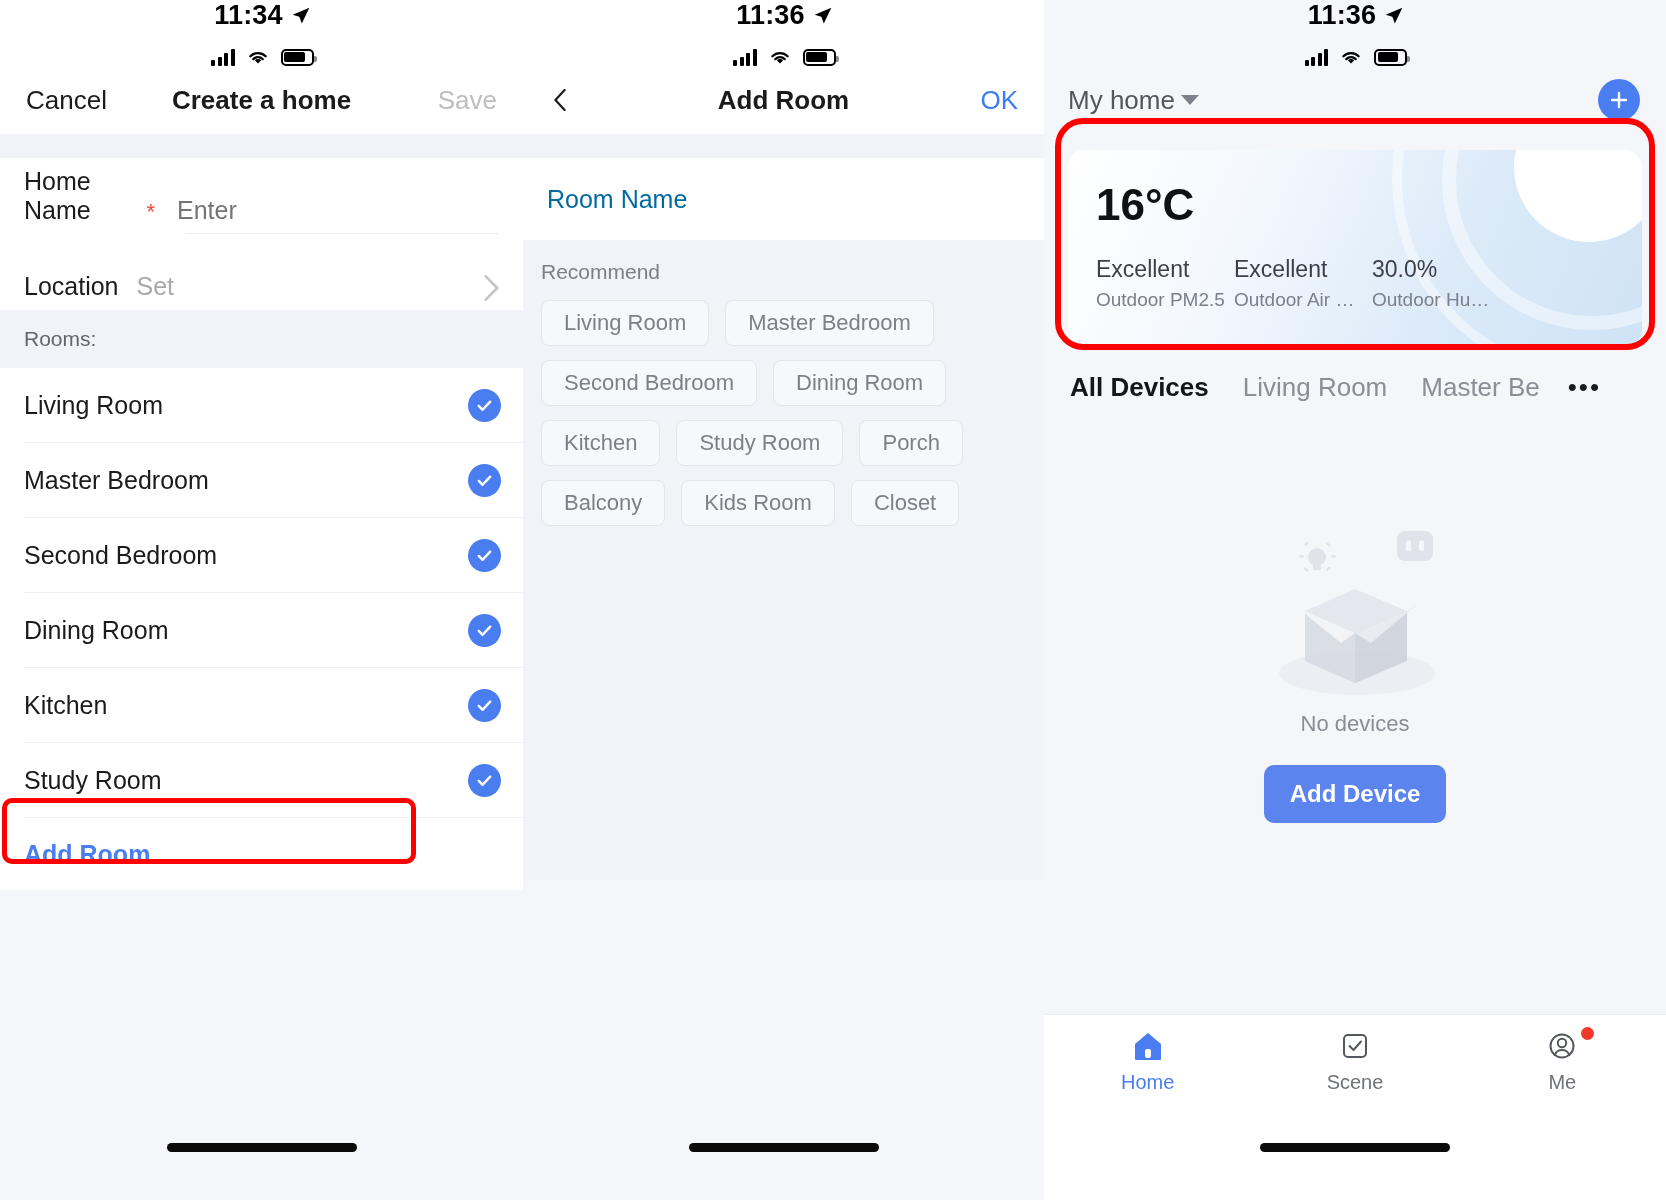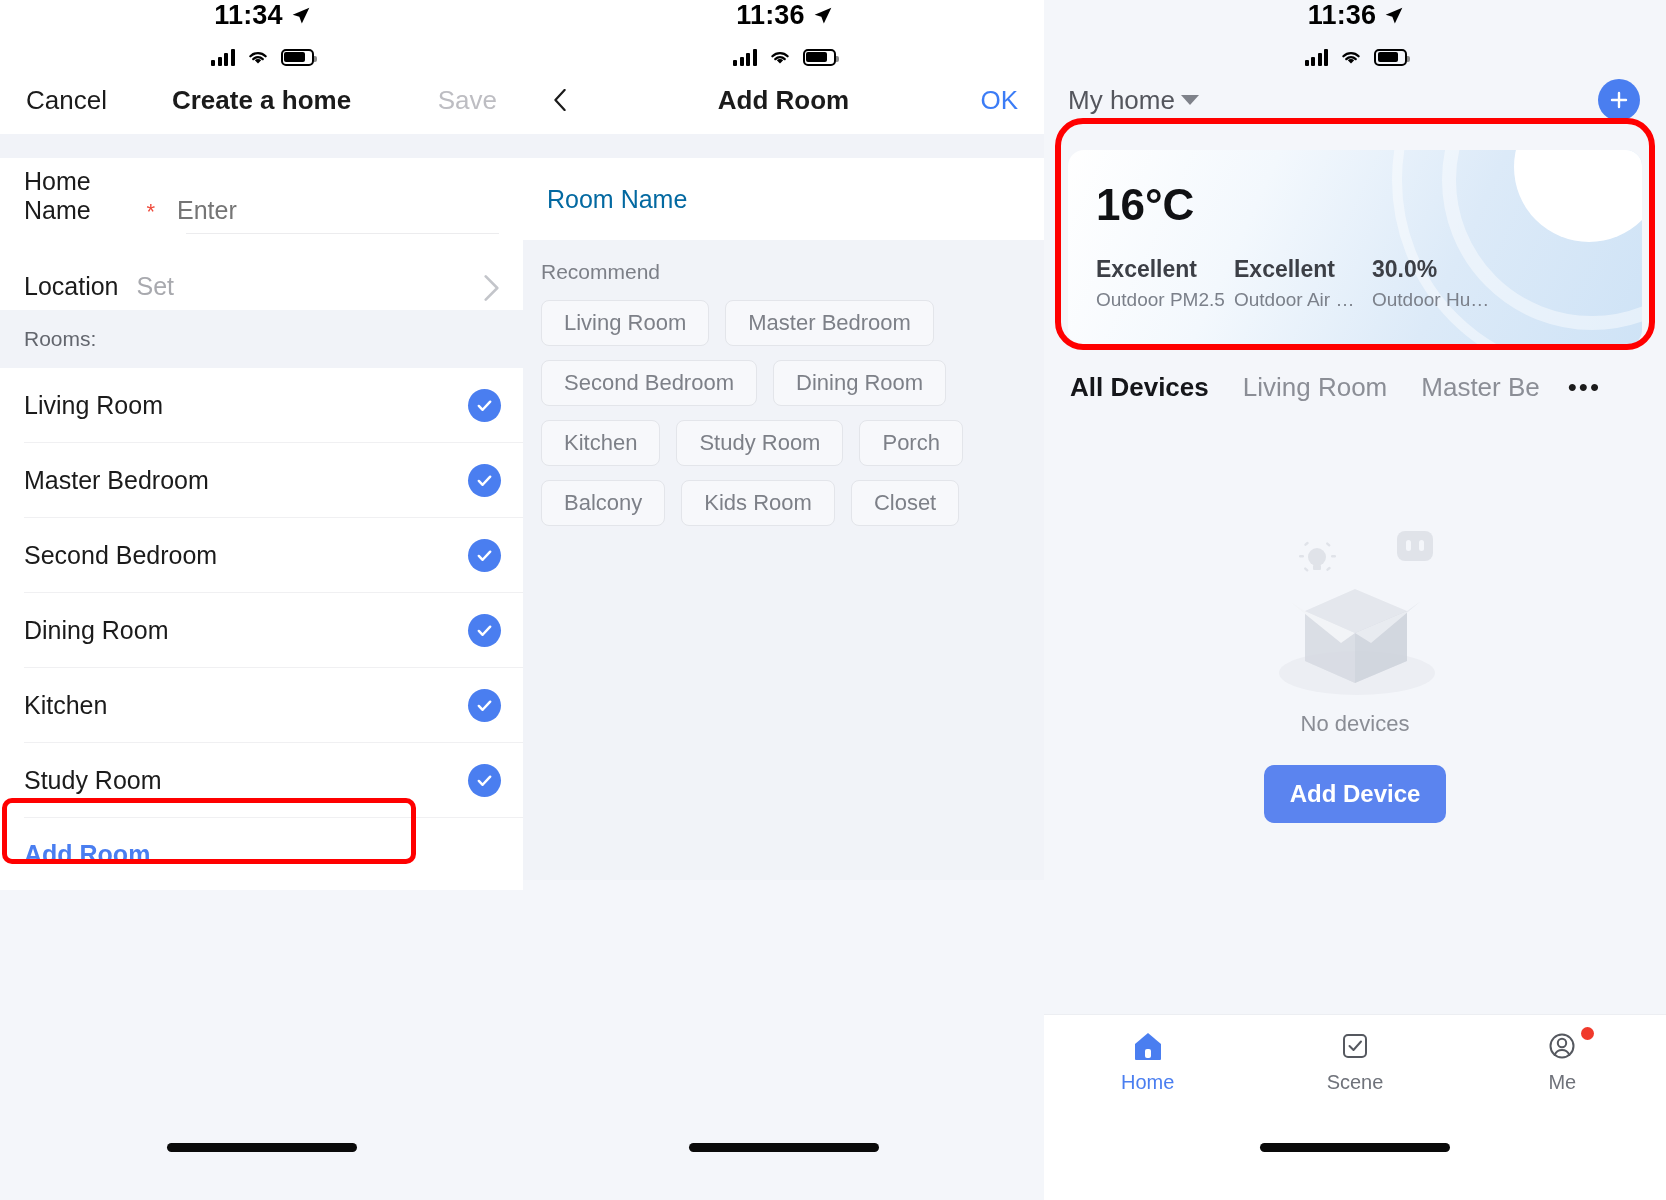--- a/index.html
+++ b/index.html
@@ -145,21 +145,21 @@
     border-radius: 50%; background: #ffffff;
   }
   .arc {
     position: absolute; border-radius: 50%; border: 14px solid rgba(255,255,255,.45);
   }
   .arc1 { right: -100px; top: -120px; width: 300px; height: 300px; }
   .arc2 { right: -150px; top: -170px; width: 400px; height: 400px; border-width: 10px; }
   .temp { font-size: 44px; font-weight: 700; color: #101114; position: relative; z-index: 2; }
   .wx-row { display: flex; margin-top: 26px; position: relative; z-index: 2; }
   .wx-col { width: 138px; }
-  .wx-val { font-size: 23px; font-weight: 700; color: #3c3f46; }
+  .wx-val { font-size: 23px; font-weight: 400; color: #3c3f46; }
   .wx-lab { font-size: 19px; color: #7b808a; margin-top: 6px;
     white-space: nowrap; overflow: hidden; text-overflow: ellipsis; max-width: 132px; }
 
   .hl-weather {
     position: absolute; left: 11px; top: 118px; width: 600px; height: 232px;
     border: 6px solid #ff0000; border-radius: 28px; pointer-events: none; z-index: 5;
   }
 
   .tabs { display: flex; align-items: center; gap: 34px; padding: 26px 0 0 26px; }
   .tab { font-size: 26px; color: #8b8e96; white-space: nowrap; }

